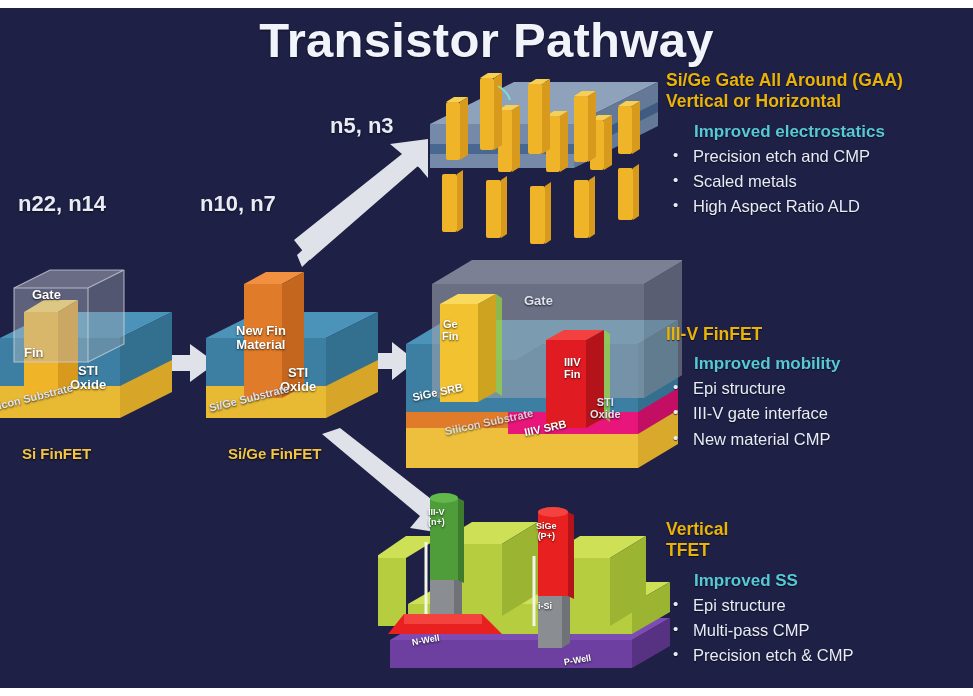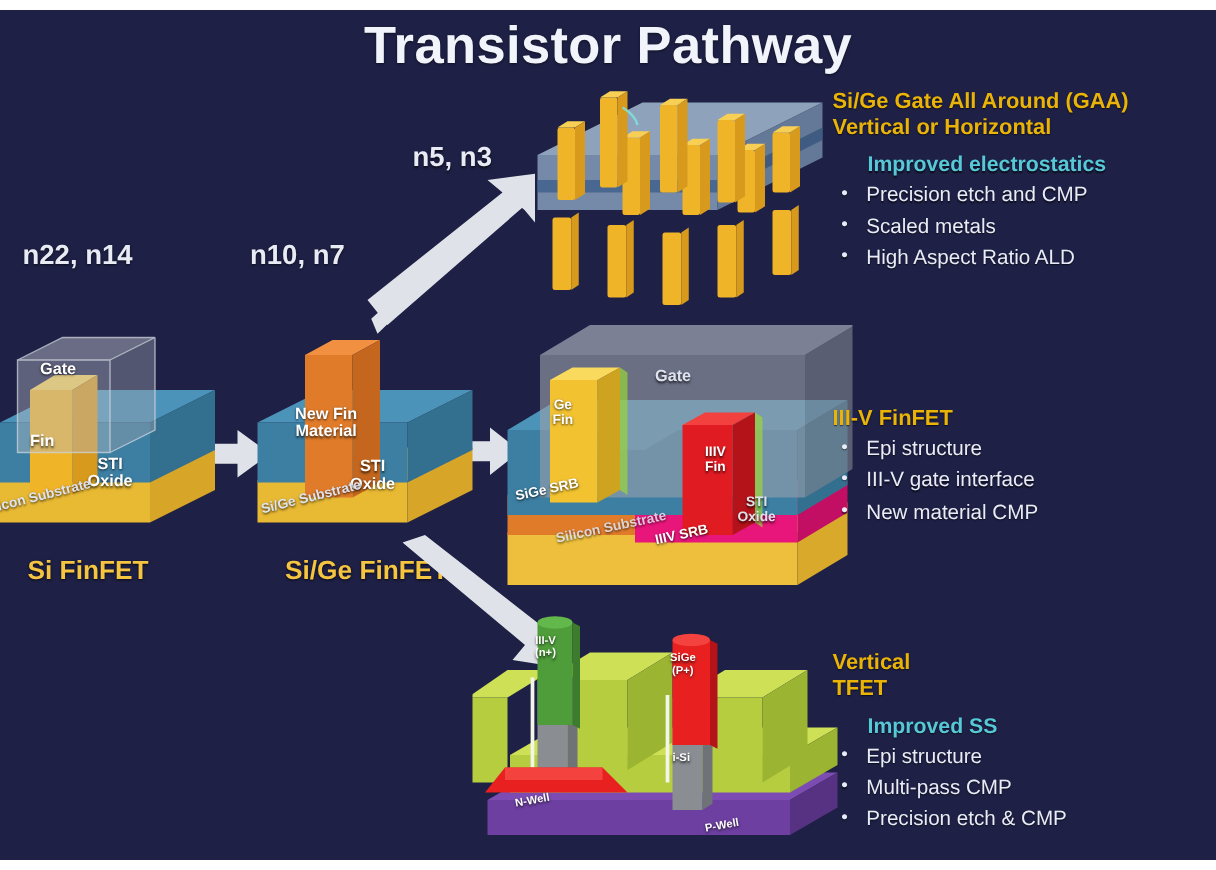--- a/index.html
+++ b/index.html
@@ -16,37 +16,37 @@
     background:#1e2045;
     background-image:radial-gradient(ellipse at 50% 40%, #242murky 0%, #1e2045 100%);
     overflow:hidden;
   }
   #canvas{background:#1e2045;}
 
   
   #title{
     position:absolute;left:0;top:4px;width:973px;
     text-align:center;
-    font-size:42px;font-weight:bold;color:#f2f4fb;
+    font-size:49px;font-weight:bold;color:#f2f4fb;
     letter-spacing:0.3px;
     text-shadow:0 1px 2px rgba(0,0,0,.5);
   }
 
   
   .node-label{
     position:absolute;color:#e8eaf4;font-size:22px;font-weight:bold;
     text-shadow:0 1px 2px rgba(0,0,0,.6);white-space:nowrap;
   }
   #node-n22{left:18px;top:183px;}
   #node-n10{left:200px;top:183px;}
   #node-n5{left:330px;top:105px;}
 
   
   .dev-caption{
-    position:absolute;font-size:21px;font-weight:bold;color:#f5c542;
+    position:absolute;font-size:15px;font-weight:bold;color:#f5c542;
     text-shadow:0 1px 2px rgba(0,0,0,.75);white-space:nowrap;
   }
   #cap-si{left:22px;top:437px;}
   #cap-sige{left:188px;top:437px;margin-left:40px;}
 
   
   .arrow{position:absolute;}
   .arrow svg{display:block;}
 
   
@@ -347,20 +347,21 @@
         <li><span class="bullet">•</span><span>Precision etch and CMP</span></li>
         <li><span class="bullet">•</span><span>Scaled metals</span></li>
         <li><span class="bullet">•</span><span>High Aspect Ratio ALD</span></li>
       </ul>
     </div>
 
     <div class="textblock" id="tb-iiiv">
       <div class="tb-head">
         <div>III-V FinFET</div>
       </div>
+      <div class="tb-sub">Improved mobility</div>
       <ul class="tb-list">
         <li><span class="bullet">•</span><span>Epi structure</span></li>
         <li><span class="bullet">•</span><span>III-V gate interface</span></li>
         <li><span class="bullet">•</span><span>New material CMP</span></li>
       </ul>
     </div>
 
     <div class="textblock" id="tb-tfet">
       <div class="tb-head">
         <div>Vertical</div>

